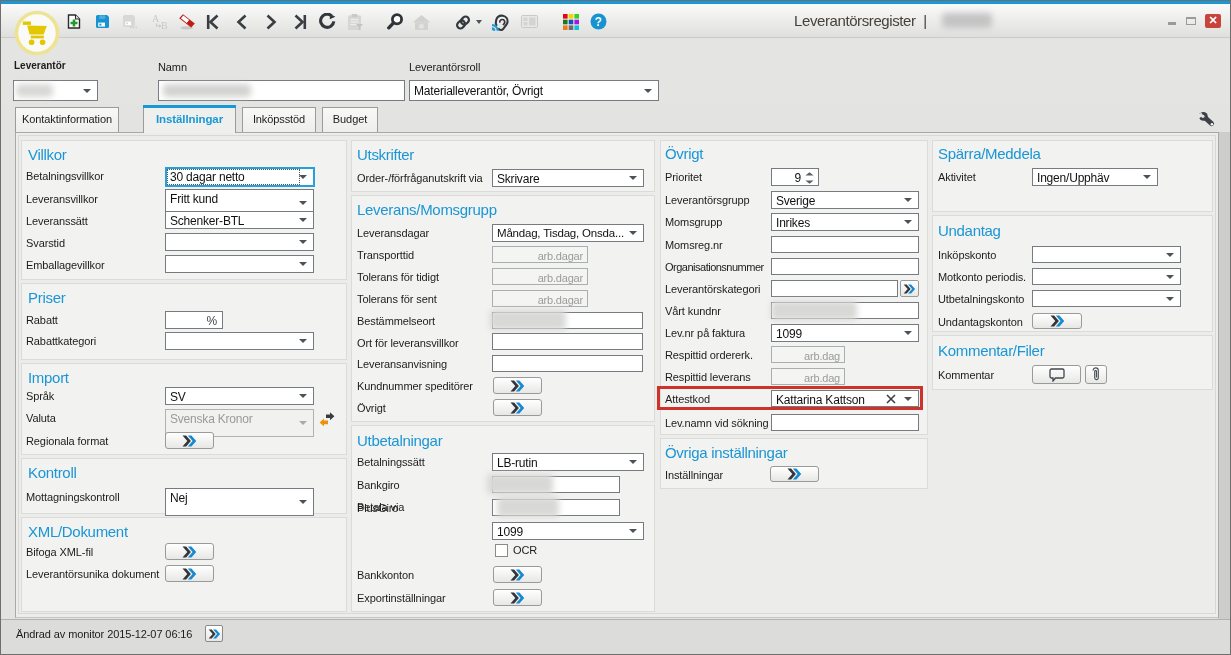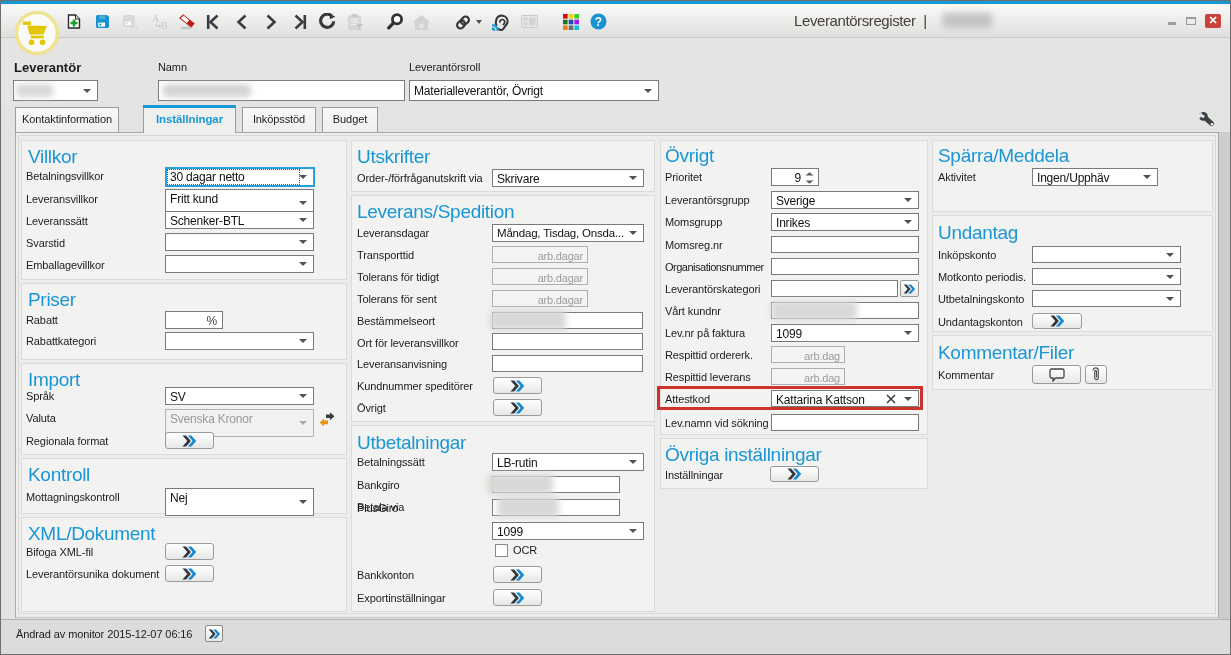--- a/index.html
+++ b/index.html
@@ -3,21 +3,21 @@
 <style>
 *{margin:0;padding:0;box-sizing:border-box}
 html,body{width:1231px;height:655px;overflow:hidden}
 body{position:relative;font-family:"Liberation Sans",sans-serif;background:#e3e3e1;border:1px solid #6e6e6e}
 .ab{position:absolute}
 .topline{position:absolute;left:0;top:0;width:1229px;height:3px;background:#1899d6}
 .toolbar{position:absolute;left:0;top:3px;width:1229px;height:34px;background:linear-gradient(#fafafa,#dfdfdd);border-bottom:1px solid #cbcbc9}
 .title{position:absolute;top:11px;left:793px;font-size:15px;letter-spacing:-0.4px;color:#474139;white-space:nowrap}
 .hdrarea{position:absolute;left:0;top:38px;width:1229px;height:66px;background:#e4e4e2}
 .lbl{position:absolute;font-size:11px;color:#1c1c1c;white-space:nowrap;letter-spacing:-0.1px}
-.hdr{position:absolute;font-size:19px;color:#1a96d5;white-space:nowrap;letter-spacing:-0.3px}
+.hdr{position:absolute;font-size:15px;color:#1a96d5;white-space:nowrap;letter-spacing:-0.3px}
 .grp{position:absolute;background:#f2f2f0;border:1px solid #dbdbd9}
 .panel{position:absolute;left:14px;top:131px;width:1204px;height:486px;background:#ededeb;border:1px solid #a8a8a8;border-bottom-color:#c5c5c3}
 .inner{position:absolute;left:17px;top:134px;width:1198px;height:479px;background:#ececea;border:1px solid #d8d8d6}
 .cb,.tb{position:absolute;background:#fff;border:1px solid #767b81;font-size:12px;color:#111;white-space:nowrap;letter-spacing:-0.2px}
 .cb span,.tb span{position:absolute;left:4px;top:2px}
 .cb::after{content:"";position:absolute;right:6px;top:50%;margin-top:-2px;border-left:4px solid transparent;border-right:4px solid transparent;border-top:4px solid #4d5258}
 .cb.dis{background:#f1f1ef;color:#9a9a9a;border-color:#b2b2b0}
 .cb.dis::after{border-top-color:#a9a9a7}
 .tb.dis{background:#f4f4f2;color:#9b9b9b;border-color:#a9aeb3;text-align:right}
 .tb.dis i{font-style:normal;position:absolute;right:4px;top:3px;font-size:11px;color:#9b9b9b}
@@ -164,21 +164,21 @@
     <rect x="11.4" y="5.7" width="4.6" height="4.6" fill="#a315e8"></rect>
 <rect x="0" y="11.4" width="4.6" height="4.6" fill="#ec7b20"></rect>
     <rect x="5.7" y="11.4" width="4.6" height="4.6" fill="#6d6d6d"></rect>
     <rect x="11.4" y="11.4" width="4.6" height="4.6" fill="#0cc3d3"></rect>
 </svg>
 
 <svg class="ab" style="left:589px;top:12px" width="17" height="17" viewBox="0 0 17 17">
 <circle cx="8.5" cy="8.5" r="8" fill="#1793d2"></circle>
 <text x="8.5" y="12.6" text-anchor="middle" font-size="12" font-weight="bold" fill="#fff" font-family="Liberation Sans">?</text>
 </svg>
-<div class="lbl" style="left:13px;top:59px;font-weight:bold;letter-spacing:0;font-size:13px">Leverantör</div>
+<div class="lbl" style="left:13px;top:59px;font-weight:bold;letter-spacing:0;font-size:10px">Leverantör</div>
 <div class="cb" style="left:12px;top:79px;width:85px;height:21px"></div>
 <div class="blur" style="left:15px;top:83px;width:37px;height:13px;background:#d7d7d5"></div>
 <div class="lbl" style="left:157px;top:60px">Namn</div>
 <div class="tb" style="left:157px;top:79px;width:247px;height:21px"></div>
 <div class="blur" style="left:162px;top:83px;width:88px;height:13px;background:#d2d2d0"></div>
 <div class="lbl" style="left:408px;top:60px">Leverantörsroll</div>
 <div class="cb" style="left:408px;top:79px;width:250px;height:21px">
     <span style="top:3px">Materialleverantör, Övrigt</span>
   </div>
 <div class="tab" style="left:14px;width:104px">
@@ -274,21 +274,21 @@
     <svg width="15" height="12" viewBox="0 0 15 12">
       <path d="M0.5,0.5 h3.6 l4.8,5.5 -4.8,5.5 H0.5 l4.8,-5.5 z" fill="#33373c"></path>
       <path d="M5.8,0.5 h3.6 l4.8,5.5 -4.8,5.5 H5.8 l4.8,-5.5 z" fill="#1689d1"></path>
     </svg>
   </div>
 <div class="hdr" style="left:356px;top:145px">Utskrifter</div>
 <div class="lbl" style="left:356px;top:171px">Order-/förfråganutskrift via</div>
 <div class="cb" style="left:491px;top:168px;width:152px;height:18px">
     <span>Skrivare</span>
   </div>
-<div class="hdr" style="left:356px;top:200px">Leverans/Spedition</div>
+<div class="hdr" style="left:356px;top:200px">Leverans/Momsgrupp</div>
 <div class="lbl" style="left:356px;top:226px">Leveransdagar</div>
 <div class="cb" style="left:491px;top:223px;width:152px;height:18px">
     <span style="font-size:11.5px">Måndag, Tisdag, Onsda...</span>
   </div>
 <div class="lbl" style="left:356px;top:248px">Transporttid</div>
 <div class="tb dis" style="left:491px;top:245px;width:96px;height:17px">
     <i>arb.dagar</i>
   </div>
 <div class="lbl" style="left:356px;top:270px">Tolerans för tidigt</div>
 <div class="tb dis" style="left:491px;top:267px;width:96px;height:17px">

